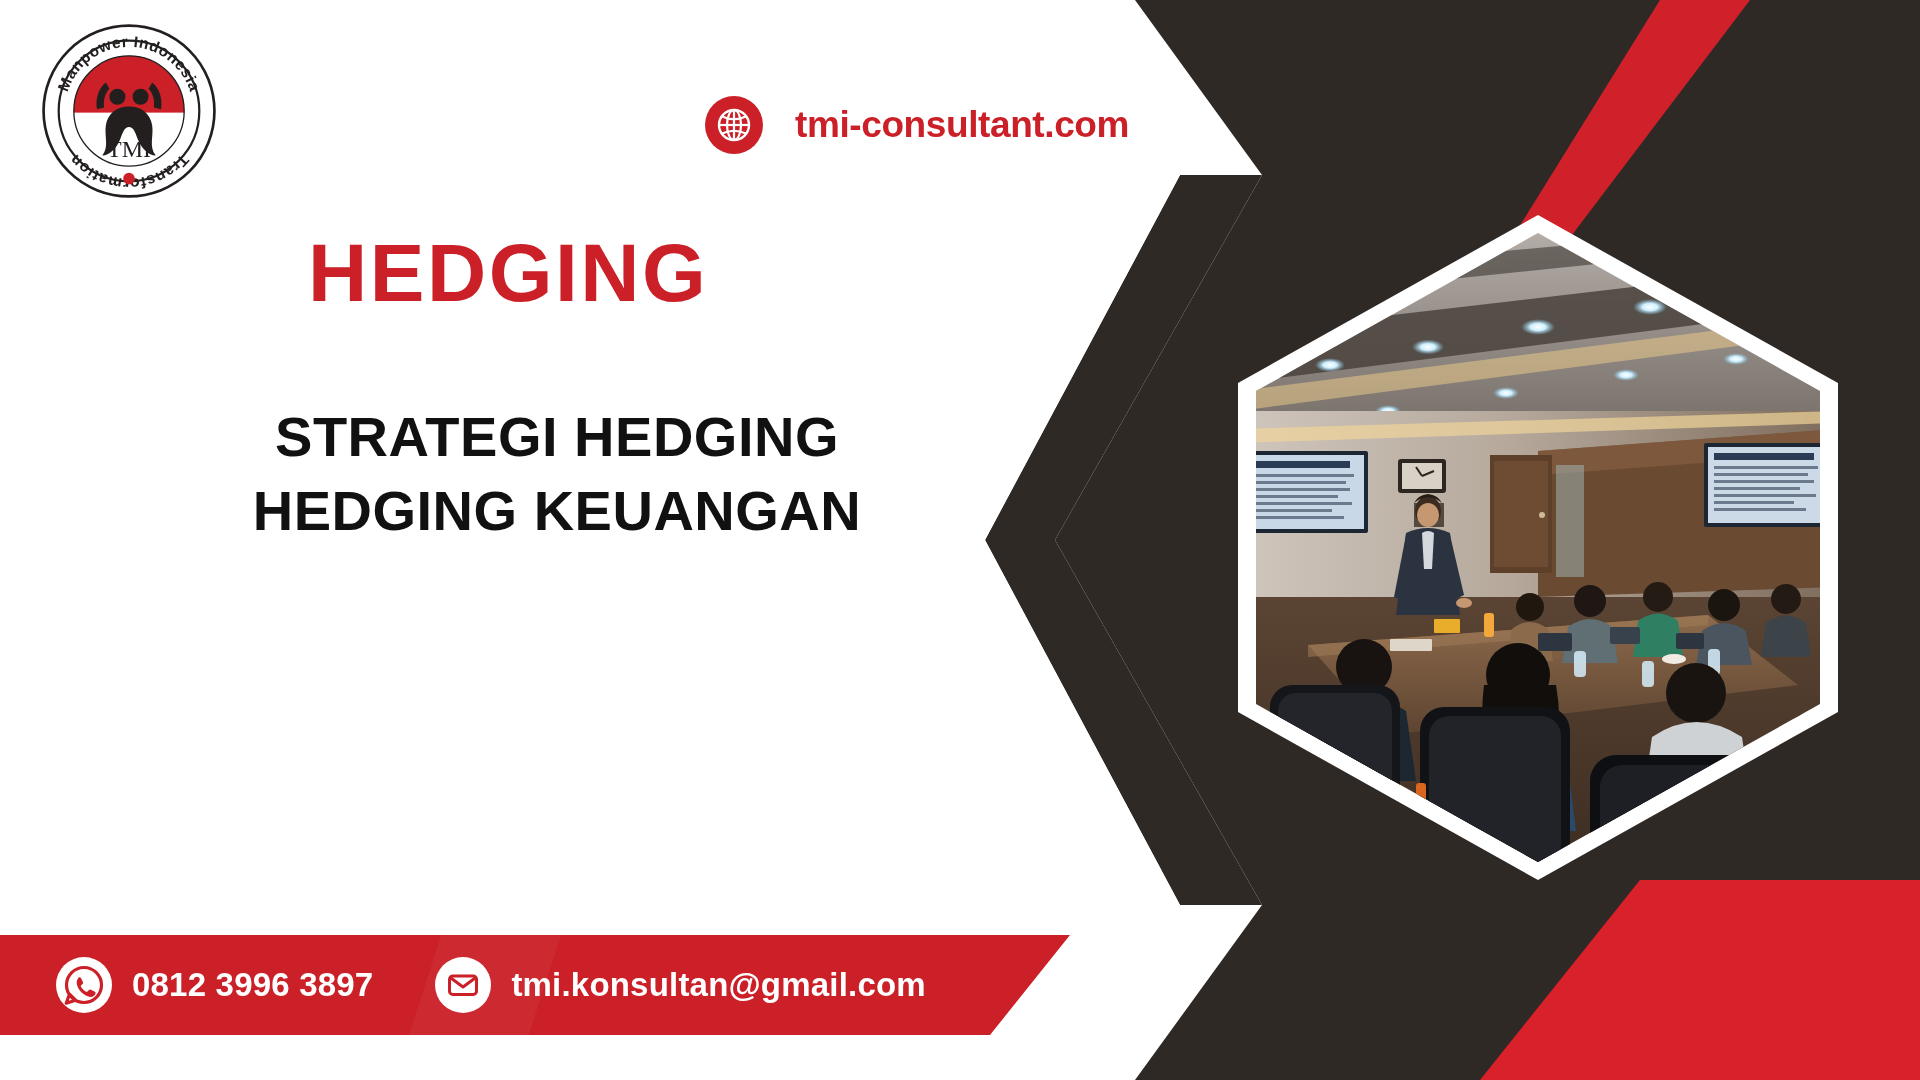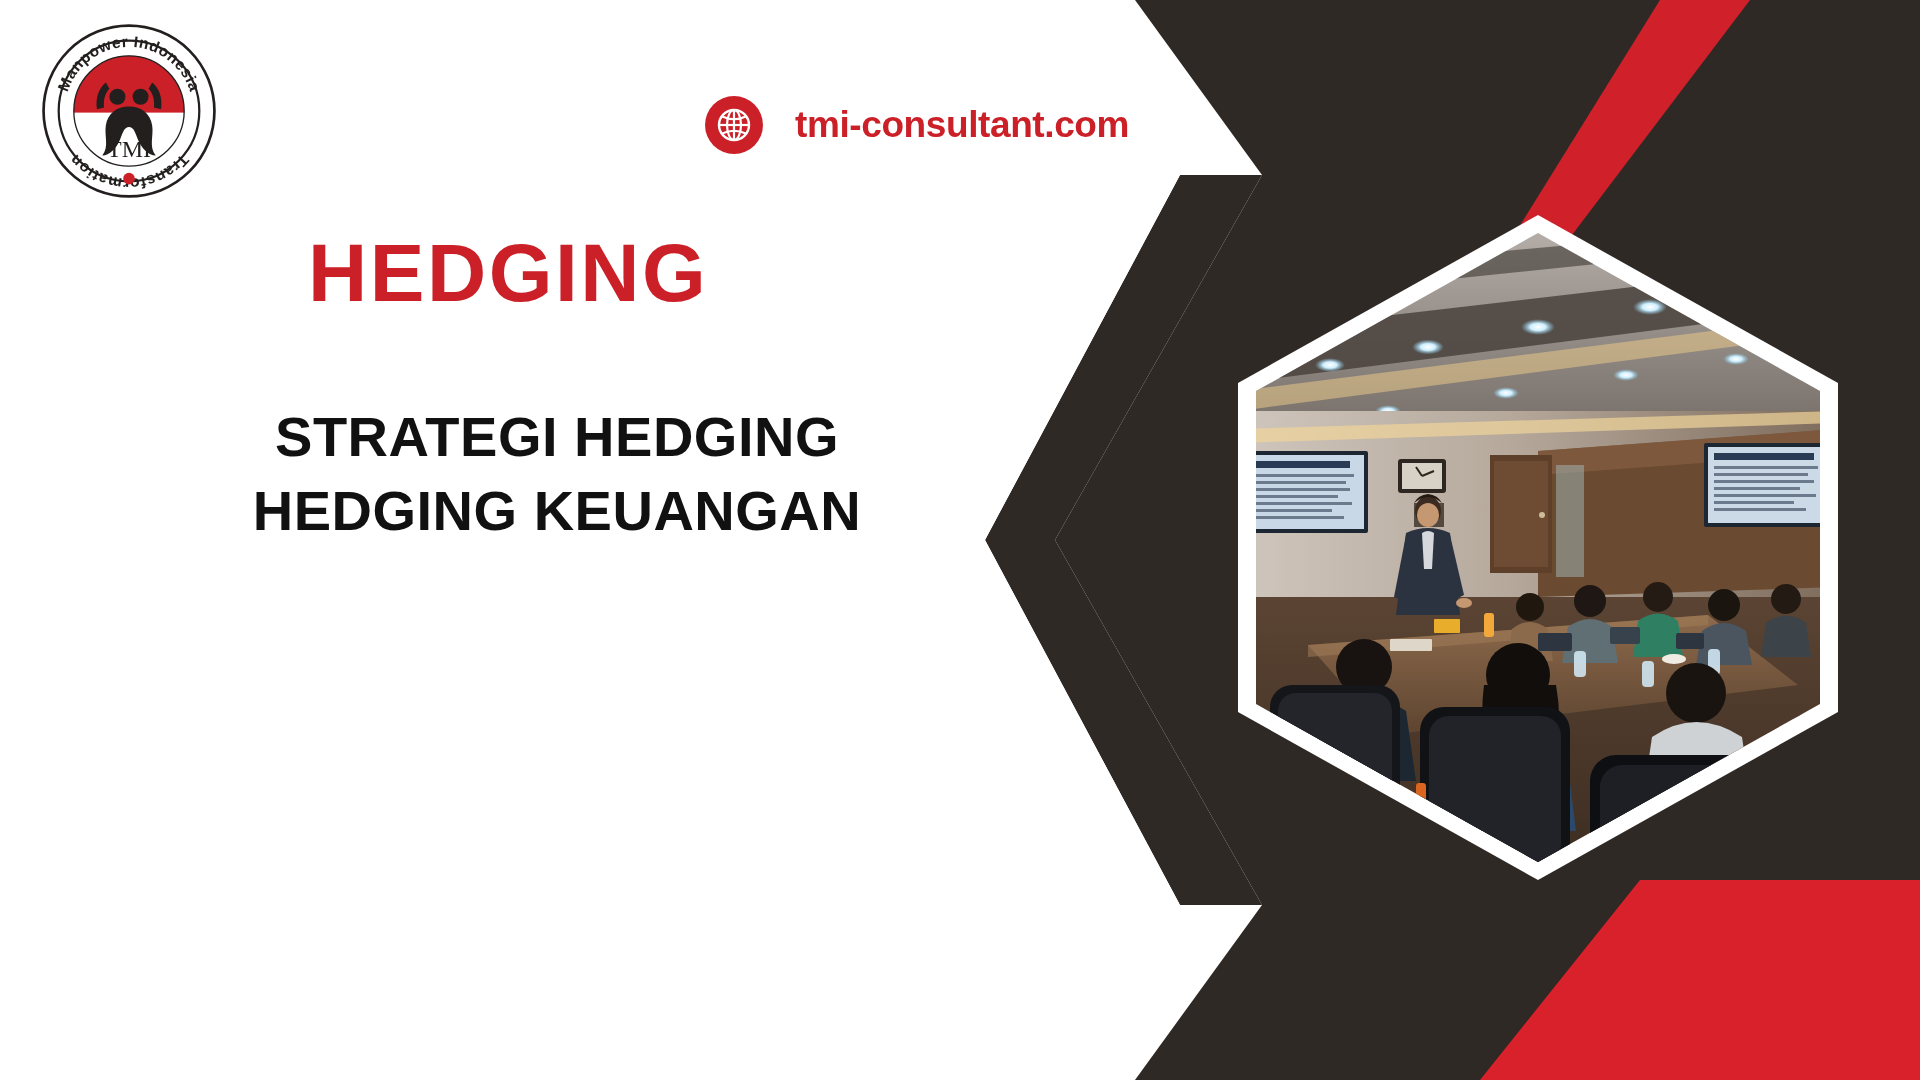--- a/index.html
+++ b/index.html
@@ -416,14 +416,42 @@
           <rect x="362" y="550" width="170" height="172" rx="22" fill="#1d1f24"></rect>
 
           <rect x="548" y="498" width="120" height="186" rx="24" fill="#121318"></rect>
 
           <rect x="178" y="568" width="10" height="30" rx="3" fill="#d9651f"></rect>
         </g>
       </g>
     </svg>
   </div>
 
+  <div class="contact-bar">
+
+    <div class="contact-item">
+      <span class="contact-badge">
+        <svg width="42" height="42" viewBox="0 0 42 42">
+          <path d="M21,3.5 A17.5,17.5 0 1 0 21,38.5 A17.5,17.5 0 0 0 21,3.5 Z
+                   M6.5,30 L3.2,39.2 L12.6,36.2 Z" fill="none" stroke="#CB2027" stroke-width="3.2" stroke-linejoin="round"></path>
+          <path d="M15.6,13.4 c1.1,-0.5 2,-0.2 2.5,0.9 l1.8,3.7 c0.4,0.9 0.2,1.6 -0.5,2.2
+                   l-1.3,1.1 c-0.4,0.4 -0.4,0.9 -0.1,1.5 c1.1,2.1 2.8,3.8 5,4.9
+                   c0.6,0.3 1.1,0.2 1.5,-0.2 l1.2,-1.3 c0.6,-0.7 1.3,-0.8 2.2,-0.4
+                   l3.6,1.8 c1.1,0.5 1.4,1.4 0.9,2.5 c-0.9,2 -3.1,3.2 -5.3,2.8
+                   c-6.6,-1.1 -12.3,-6.7 -13.4,-13.3 C13.3,17.4 14.5,14.9 15.6,13.4 Z" fill="#CB2027"></path>
+        </svg>
+      </span>
+      <span class="contact-text">0812 3996 3897</span>
+    </div>
+
+    <div class="contact-item">
+      <span class="contact-badge">
+        <svg width="40" height="40" viewBox="0 0 40 40">
+          <rect x="6.5" y="11" width="27" height="18.5" rx="3.2" fill="none" stroke="#CB2027" stroke-width="3"></rect>
+          <path d="M8.5,13.5 L20,22 L31.5,13.5" fill="none" stroke="#CB2027" stroke-width="3" stroke-linecap="round" stroke-linejoin="round"></path>
+        </svg>
+      </span>
+      <span class="contact-text">tmi.konsultan@gmail.com</span>
+    </div>
+
+  </div>
 
 </div>
 
 </body></html>

